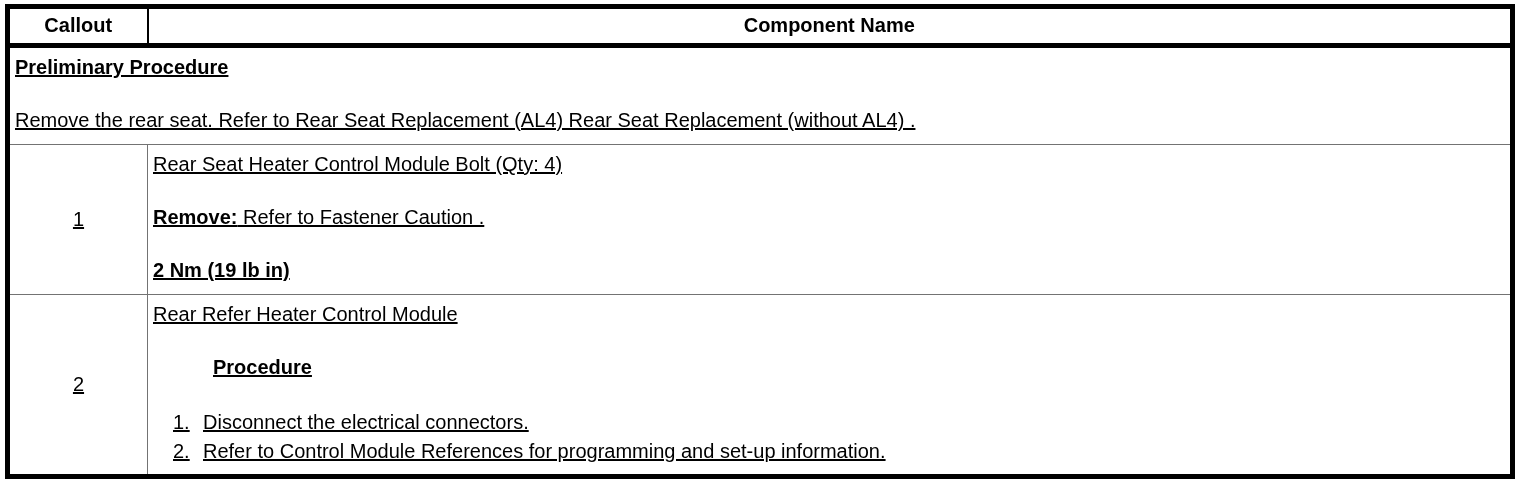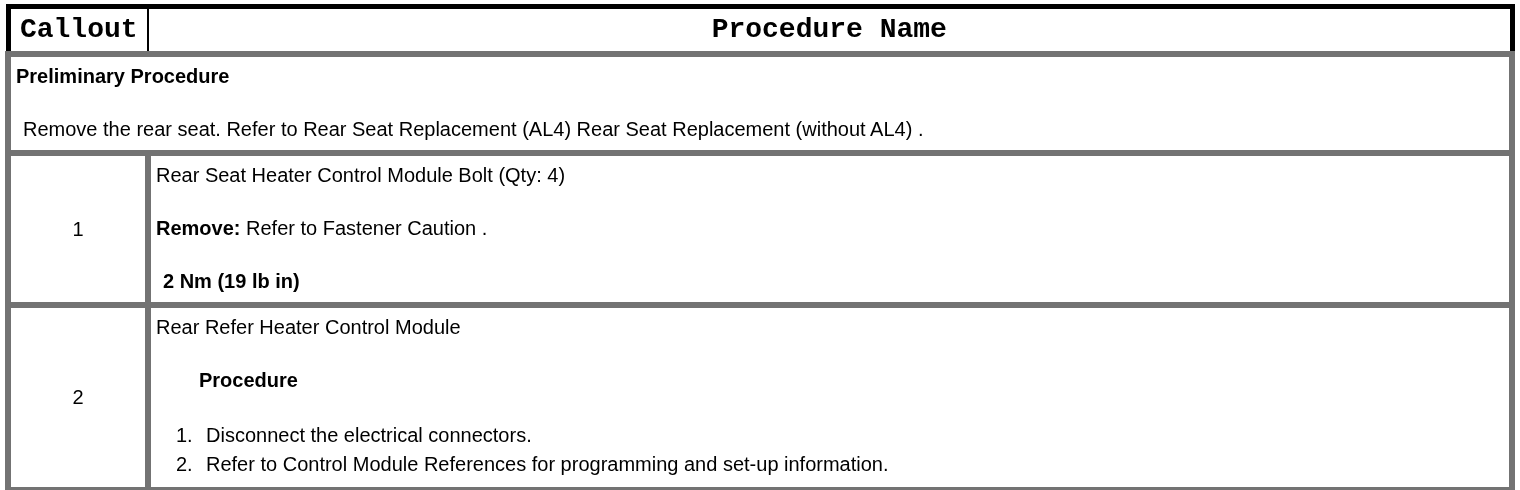--- a/index.html
+++ b/index.html
@@ -18,48 +18,48 @@
   }
   table.callout-table {
     width: 100%;
     border-collapse: collapse;
     border: 5px solid #000000;
     table-layout: fixed;
   }
   col.col-callout { width: 140px; }
   th {
     font-weight: bold;
-    font-size: 28px;
+    font-size: 20px;
     text-align: center;
     vertical-align: middle;
     padding: 5px 4px 6px 4px;
     border: 2px solid #000000;
     border-bottom: 5px solid #000000;
-    font-family: Liberation Mono, monospace;
   }
   td {
-    border: 6px solid #737373;
+    border: 1px solid #737373;
     vertical-align: top;
     padding: 7px 6px 8px 5px;
     line-height: 25px;
+    text-decoration: underline;
   }
   td.callout-cell {
     text-align: center;
     vertical-align: middle;
     padding: 0;
   }
   tr.preliminary-row { height: 99px; }
   tr.item-row-1 { height: 150px; }
   tr.item-row-2 { height: 182px; }
   p { margin: 0 0 28px 0; }
-  p:last-child { margin-bottom: 0; margin-left: 7px; }
+  p:last-child { margin-bottom: 0; }
   .bold { font-weight: bold; }
   .procedure-heading {
     font-weight: bold;
-    margin-left: 43px;
+    margin-left: 60px;
   }
   .steps { margin-top: 28px; }
   .step {
     display: flex;
     padding-left: 20px;
     line-height: 29px;
   }
   .step-num {
     flex: 0 0 30px;
   }
@@ -70,21 +70,21 @@
 
 <div class="doc">
   <table class="callout-table">
     <colgroup>
       <col class="col-callout">
       <col class="col-component">
     </colgroup>
     <thead>
       <tr>
         <th>Callout</th>
-        <th>Procedure Name</th>
+        <th>Component Name</th>
       </tr>
     </thead>
     <tbody>
       <tr class="preliminary-row">
         <td colspan="2">
           <p class="bold">Preliminary Procedure</p>
           <p>Remove the rear seat. Refer to Rear Seat Replacement (AL4) Rear Seat Replacement (without AL4) .</p>
         </td>
       </tr>
       <tr class="item-row-1">

